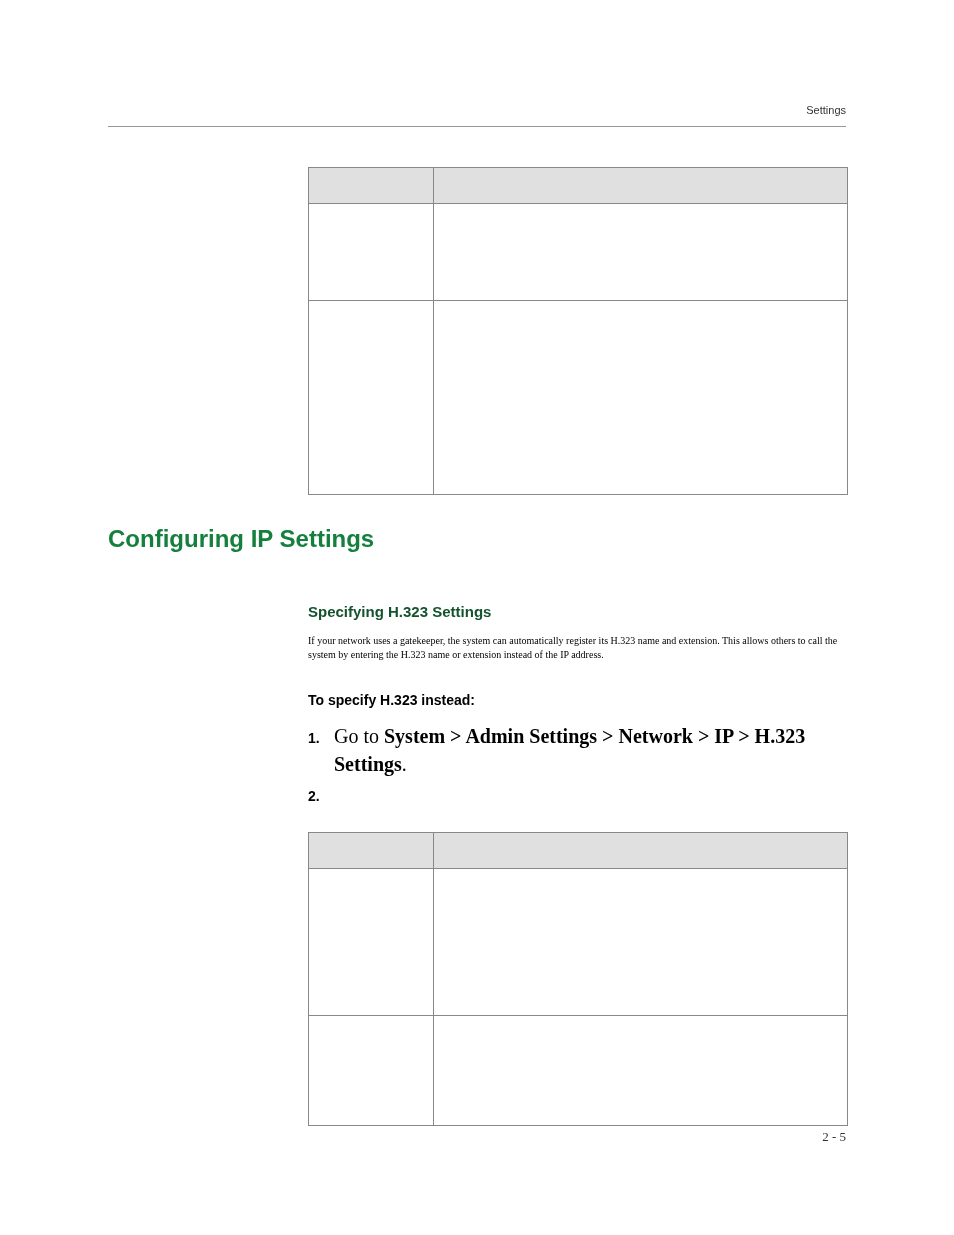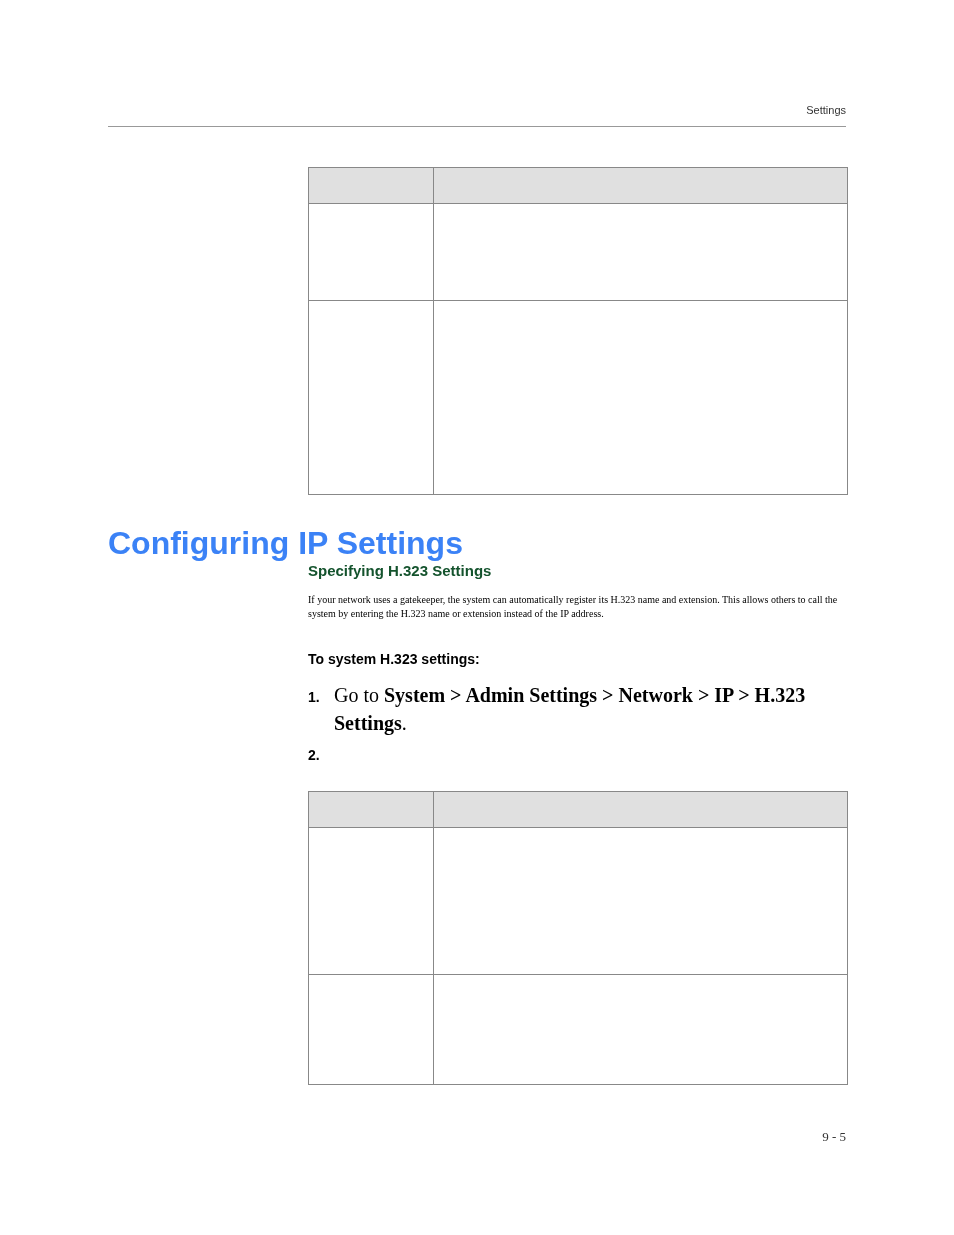--- a/index.html
+++ b/index.html
@@ -55,24 +55,25 @@
       padding: 8px 12px;
       vertical-align: top;
       font-size: 13px;
     }
     .tbl-h1 { height: 97px; }
     .tbl-h2 { height: 194px; }
     .tbl-h3 { height: 147px; }
     .tbl-h4 { height: 110px; }
     h2.section-heading {
       font-family: Arial, Helvetica, sans-serif;
-      color: #3b82f6;
-      font-size: 32px;
+      color: #15803d;
+      font-size: 24px;
       font-weight: bold;
       margin-left: 0;
+      margin-bottom: 50px;
     }
     h3.subheading {
       font-family: Arial, Helvetica, sans-serif;
       color: #14532d;
       font-size: 15px;
       font-weight: bold;
       margin-bottom: 14px;
     }
     p.body-text {
       font-family: Georgia, 'Times New Roman', serif;
@@ -155,21 +156,21 @@
     </table>
 
     <div class="outer-indent">
       <h2 class="section-heading">Configuring IP Settings</h2>
     </div>
 
     <h3 class="subheading">Specifying H.323 Settings</h3>
 
     <p class="body-text">If your network uses a gatekeeper, the system can automatically register its H.323 name and extension. This allows others to call the system by entering the H.323 name or extension instead of the IP address.</p>
 
-    <h4 class="step-heading">To system H.323 settings:</h4>
+    <h4 class="step-heading">To specify H.323 instead:</h4>
 
     <ol class="steps">
       <li>
         <span class="num">1.</span>
         <span class="txt">
           <span>Go to </span><span class="bold">System &gt; Admin Settings &gt; Network &gt; IP &gt; H.323 Settings</span><span>.</span>
         </span>
       </li>
       <li>
         <span class="num">2.</span>
@@ -190,14 +191,14 @@
         </tr>
         <tr class="tbl-h4">
           <td></td>
           <td></td>
         </tr>
       </tbody>
     </table>
 
   </div>
 
-  <div class="page-number">9 - 5</div>
+  <div class="page-number">2 - 5</div>
 </div>
 
 </body></html>

